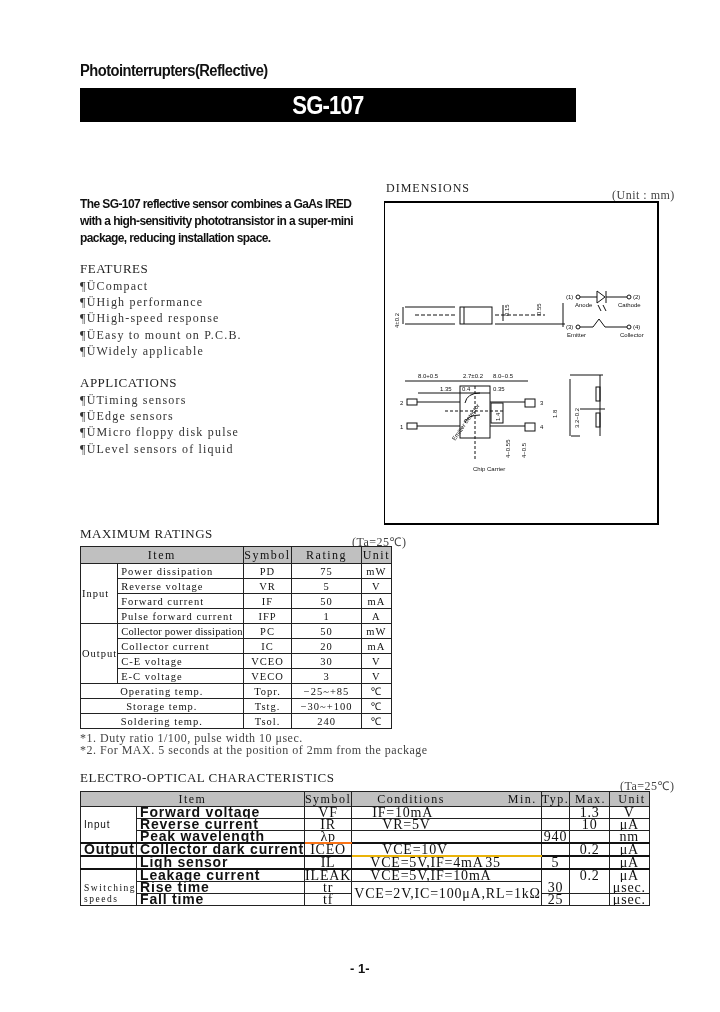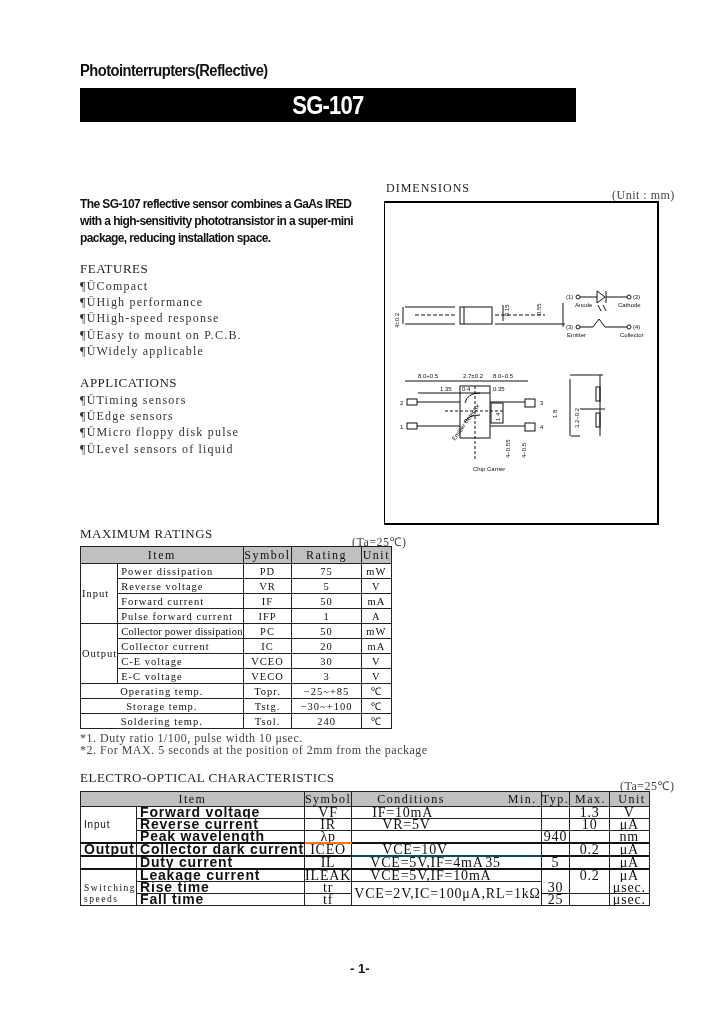--- a/index.html
+++ b/index.html
@@ -301,23 +301,23 @@
     <td class="c" style="border-top:2px solid #f97316;">ICEO</td>
     <td class="l" style="padding-left:30px;border-top:2px solid #111;">VCE=10V</td>
 
     <td class="c" style="border-top:2px solid #111;"></td>
     <td class="c" style="border-top:2px solid #111;">0.2</td>
     <td class="c" style="border-top:2px solid #111;">μA</td>
   </tr>
 
   <tr>
     <td style="border-top:2px solid #111;"></td>
-    <td class="l bsans" style="border-top:2px solid #111;">Duty current</td>
+    <td class="l bsans" style="border-top:2px solid #111;">Ligh sensor</td>
     <td class="c" style="border-top:2px solid #111;">IL</td>
-    <td class="l" style="padding-left:18px;position:relative;border-top:2px solid #0c4a6e;">
+    <td class="l" style="padding-left:18px;position:relative;border-top:2px solid #eab308;">
       <span>VCE=5V,IF=4mA</span>
       <span style="position:absolute;right:40px;">35</span>
     </td>
 
     <td class="c" style="border-top:2px solid #111;">5</td>
     <td class="c" style="border-top:2px solid #111;"></td>
     <td class="c" style="border-top:2px solid #111;">μA</td>
   </tr>
 
   <tr>

